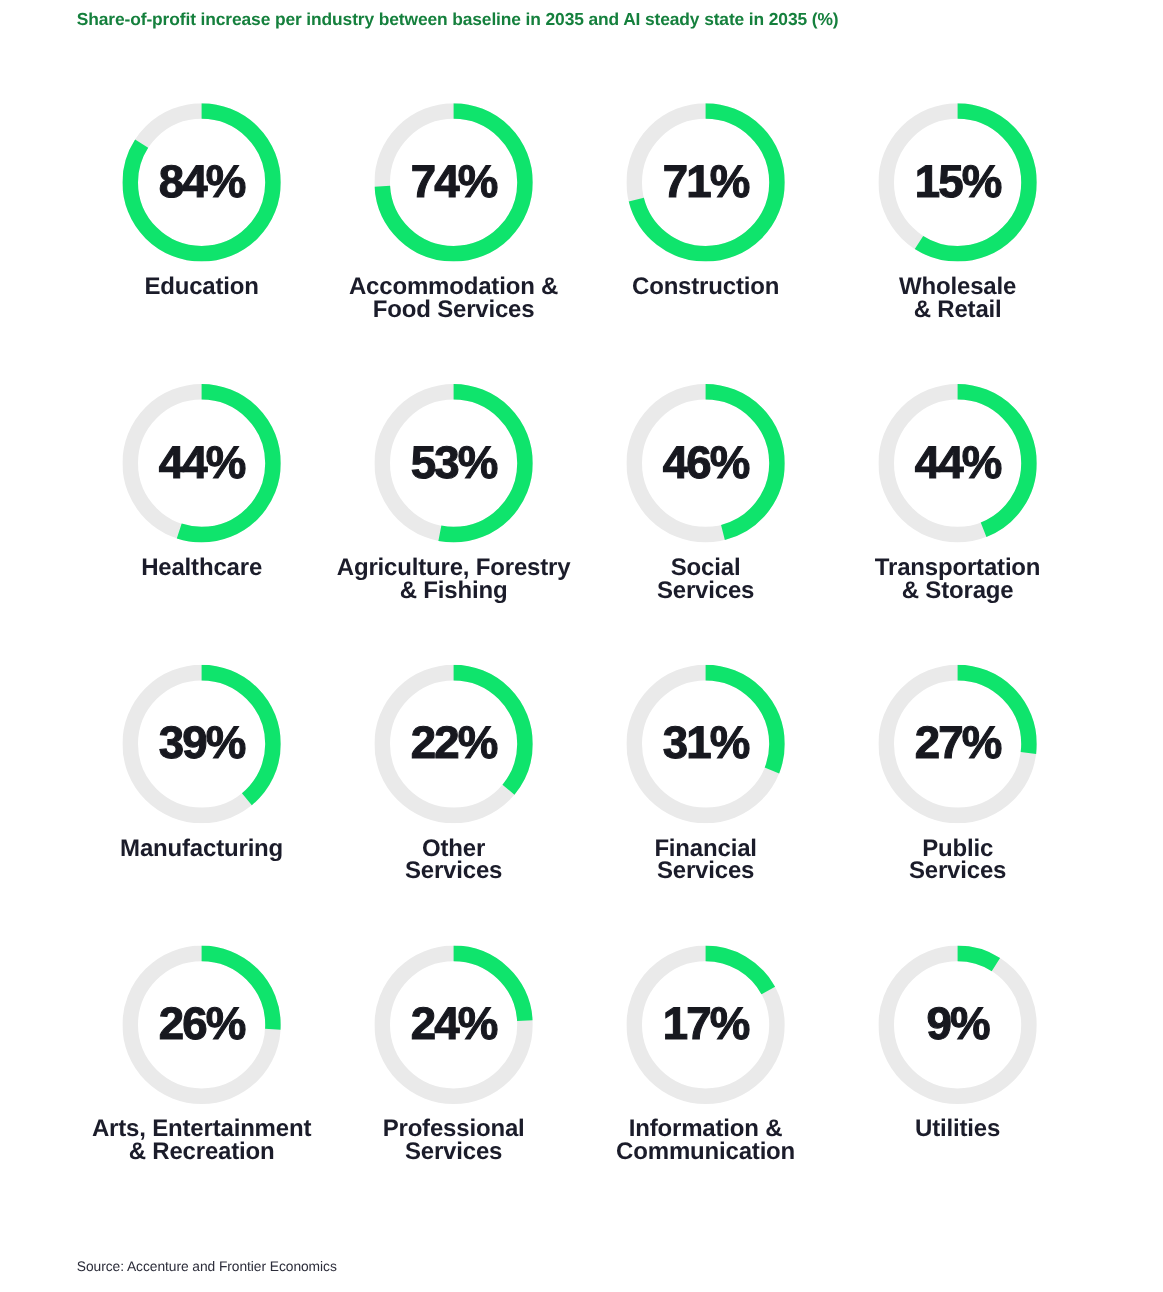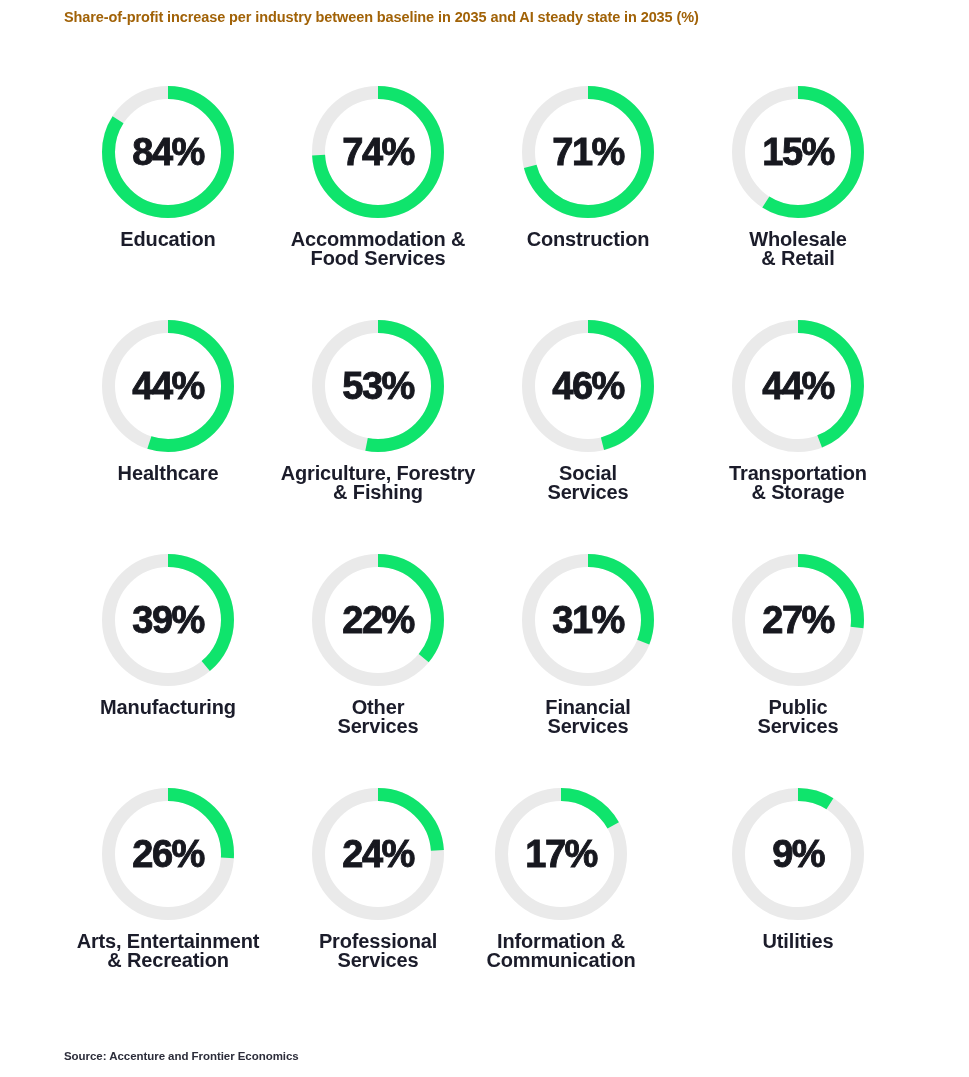--- a/index.html
+++ b/index.html
@@ -18,21 +18,21 @@
 
   
   .chart-title {
     position: absolute;
     left: 64px;
     top: 8px;
     width: 860px;
     font-size: 14.5px;
     font-weight: 700;
     letter-spacing: -0.1px;
-    color: #a16207;
+    color: #15803d;
     line-height: 18px;
   }
 
   
   .gauge-grid {
     position: absolute;
     left: 0;
     top: 62px;
     width: 969px;
     height: 930px;
@@ -88,21 +88,21 @@
     color: #1b1c2a;
     white-space: pre-line;
   }
 
   
   .chart-source {
     position: absolute;
     left: 64px;
     top: 1050px;
     font-size: 11.5px;
-    font-weight: 700;
+    font-weight: 400;
     letter-spacing: -0.05px;
     color: #2c2d3a;
   }
 </style>
 </head>
 <body>
 
 <div class="chart-title">Share-of-profit increase per industry between baseline in 2035 and AI steady state in 2035 (%)</div>
 
 <div class="gauge-grid">
@@ -249,21 +249,21 @@
       <div class="gauge-ring-wrap">
         <svg class="gauge-svg" viewBox="0 0 132 132">
           <circle class="gauge-track" cx="66" cy="66" r="59.5" stroke="#eaeaea"></circle>
           <circle class="gauge-arc" cx="66" cy="66" r="59.5" stroke="#0fe46c" stroke-dasharray="89.72388618652448 284.12563959066085" transform="rotate(-90 66 66)"></circle>
         </svg>
         <div class="gauge-value">24%</div>
       </div>
       <div class="gauge-label">Professional
 Services</div>
     </div>
-    <div class="gauge-cell" style="left: 456px; top: 726px;">
+    <div class="gauge-cell" style="left: 483px; top: 726px;">
       <div class="gauge-ring-wrap">
         <svg class="gauge-svg" viewBox="0 0 132 132">
           <circle class="gauge-track" cx="66" cy="66" r="59.5" stroke="#eaeaea"></circle>
           <circle class="gauge-arc" cx="66" cy="66" r="59.5" stroke="#0fe46c" stroke-dasharray="63.554419382121516 310.29510639506384" transform="rotate(-90 66 66)"></circle>
         </svg>
         <div class="gauge-value">17%</div>
       </div>
       <div class="gauge-label">Information &amp;
 Communication</div>
     </div>

